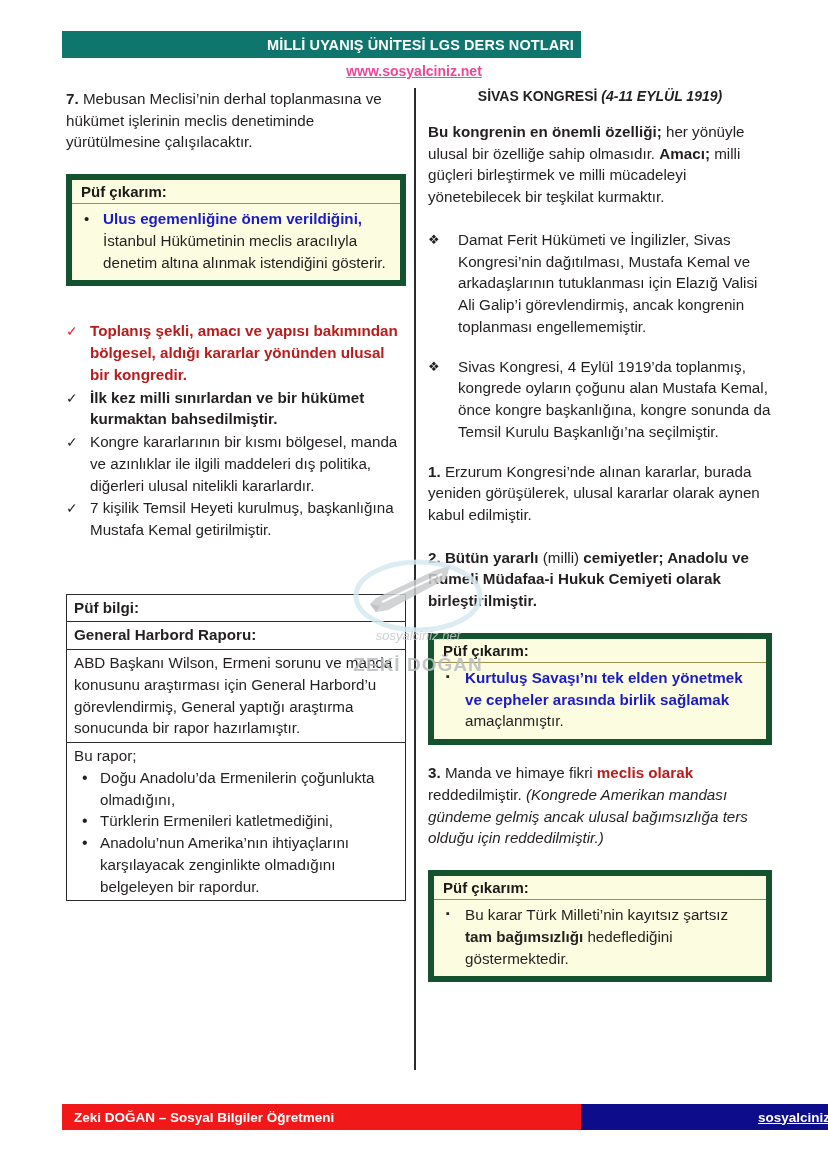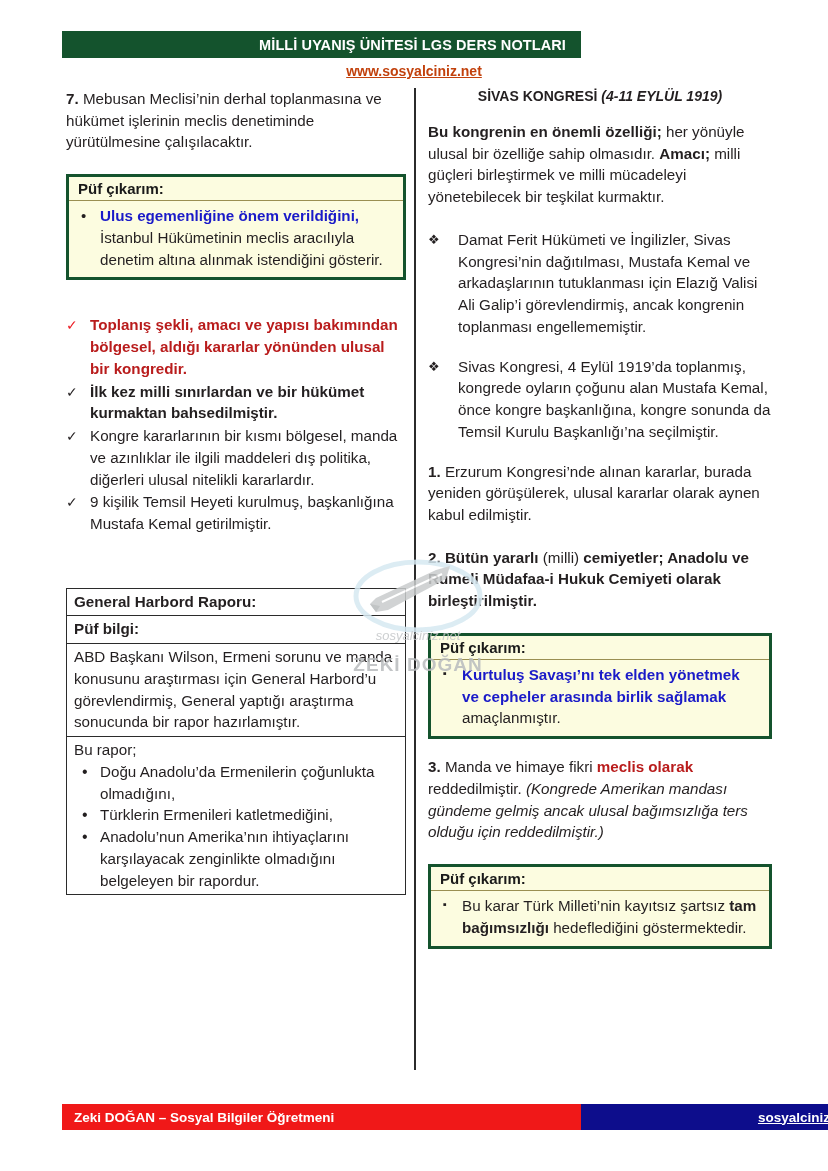--- a/index.html
+++ b/index.html
@@ -26,25 +26,25 @@
   
   .header-bar {
     position: absolute;
     left: 62px; top: 31px;
     width: 706px; height: 27px;
     display: flex;
     flex-direction: row;
   }
   .header-left {
     flex: 0 0 519px;
-    background: #14532d;
+    background: #0f766e;
     display: flex;
     align-items: center;
     justify-content: flex-end;
-    padding-right: 15px;
+    padding-right: 7px;
     text-align: center;
   }
   .header-title {
     color: #ffffff;
     font-size: 14.5px;
     font-weight: bold;
     letter-spacing: 0.1px;
     white-space: nowrap;
   }
   .header-right {
@@ -61,21 +61,21 @@
     font-weight: bold;
     white-space: nowrap;
   }
   .header-site {
     position: absolute;
     left: 0; top: 62px;
     width: 828px;
     text-align: center;
   }
   .header-site a {
-    color: #c2410c;
+    color: #ec4899;
     font-size: 14px;
     font-weight: bold;
     text-decoration: underline;
   }
 
   
   .col-divider {
     position: absolute;
     left: 414px; top: 88px;
     width: 2px; height: 982px;
@@ -120,21 +120,21 @@
     text-align: center;
     font-size: 14px;
     margin: 0;
     padding: 0;
   }
   .section-heading-right .hd-main { font-weight: bold; }
   .section-heading-right .hd-date { font-style: italic; font-weight: bold; }
 
   
   .puf-box {
-    border: 3px solid #14532d;
+    border: 6px solid #14532d;
     background: #fcfce0;
     margin: 0;
   }
   .puf-head {
     padding: 3px 8px 3px 9px;
     font-size: 15px;
     font-weight: bold;
     border-bottom: 1px solid #9a8f52;
     color: #1a1a1a;
   }
@@ -340,29 +340,29 @@
       <li>
         <div class="ck-mark">✓</div>
         <div class="ck-body b">İlk kez milli sınırlardan ve bir hükümet kurmaktan bahsedilmiştir.</div>
       </li>
       <li>
         <div class="ck-mark">✓</div>
         <div class="ck-body">Kongre kararlarının bir kısmı bölgesel, manda ve azınlıklar ile ilgili maddeleri dış politika, diğerleri ulusal nitelikli kararlardır.</div>
       </li>
       <li>
         <div class="ck-mark">✓</div>
-        <div class="ck-body">9 kişilik Temsil Heyeti kurulmuş, başkanlığına Mustafa Kemal getirilmiştir.</div>
+        <div class="ck-body">7 kişilik Temsil Heyeti kurulmuş, başkanlığına Mustafa Kemal getirilmiştir.</div>
       </li>
     </ul>
 
     <div style="height:52px"></div>
 
     <div class="bilgi-table">
+      <div class="bilgi-row head">Püf bilgi:</div>
       <div class="bilgi-row head">General Harbord Raporu:</div>
-      <div class="bilgi-row head">Püf bilgi:</div>
       <div class="bilgi-row">ABD Başkanı Wilson, Ermeni sorunu ve manda konusunu araştırması için General Harbord’u görevlendirmiş, General yaptığı araştırma sonucunda bir rapor hazırlamıştır.</div>
       <div class="bilgi-row">
         <div>Bu rapor;</div>
         <ul class="dotlist">
           <li>
             <div class="dot-mark">•</div>
             <div class="dot-body">Doğu Anadolu’da Ermenilerin çoğunlukta olmadığını,</div>
           </li>
           <li>
             <div class="dot-mark">•</div>

